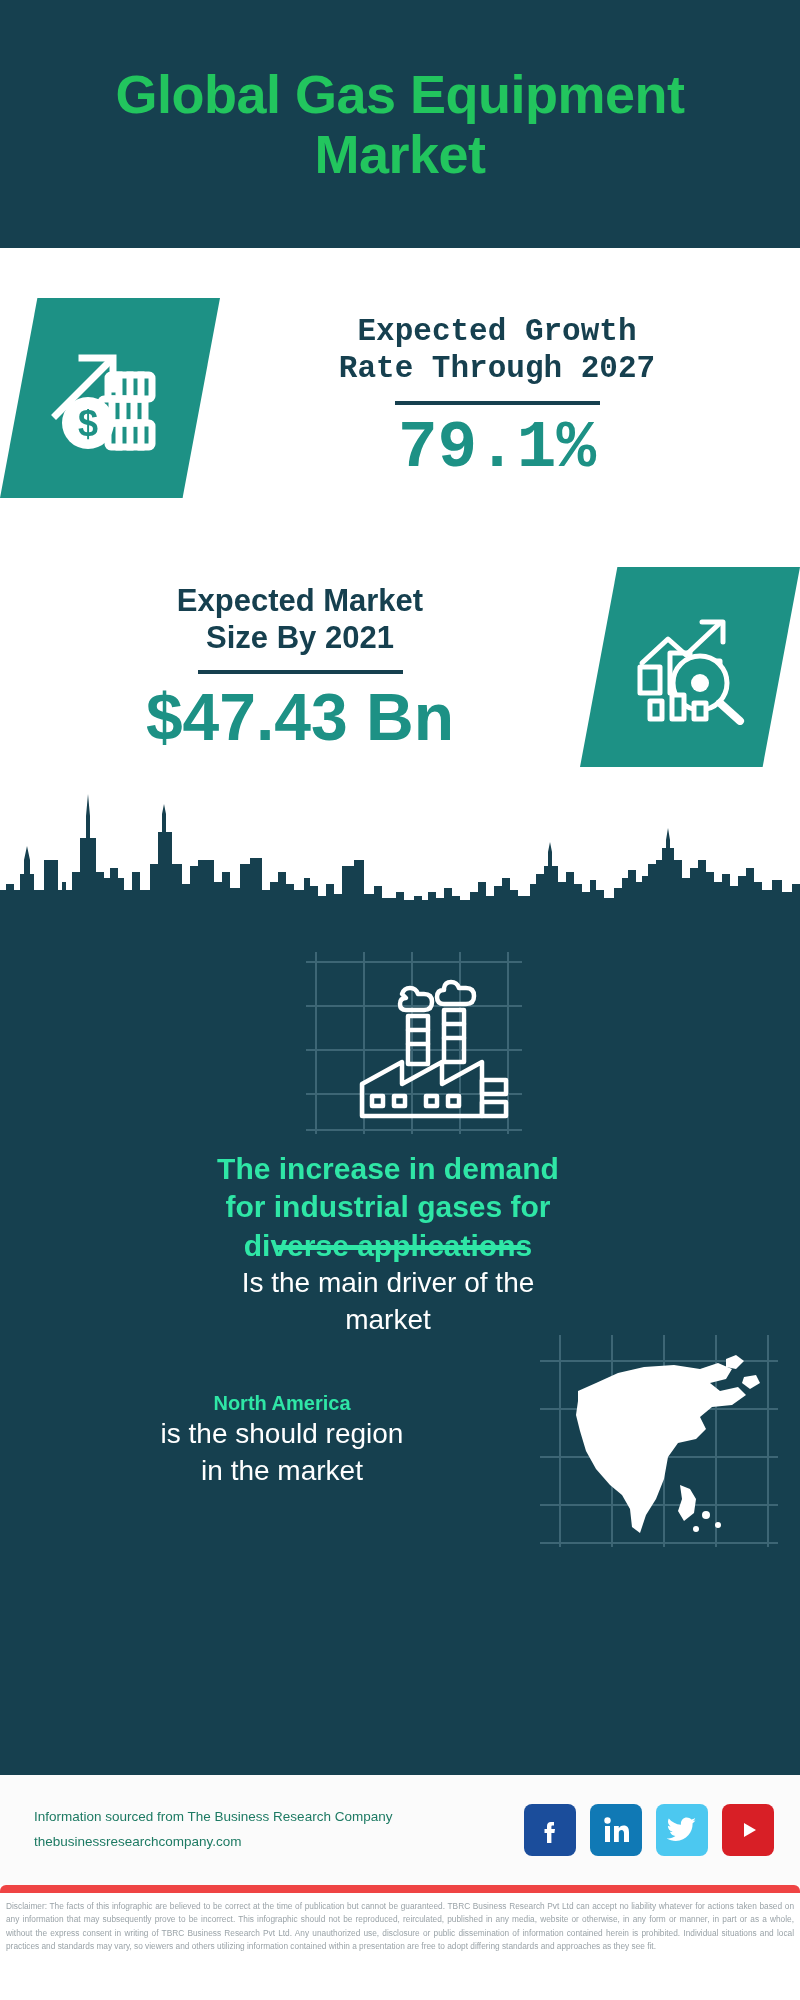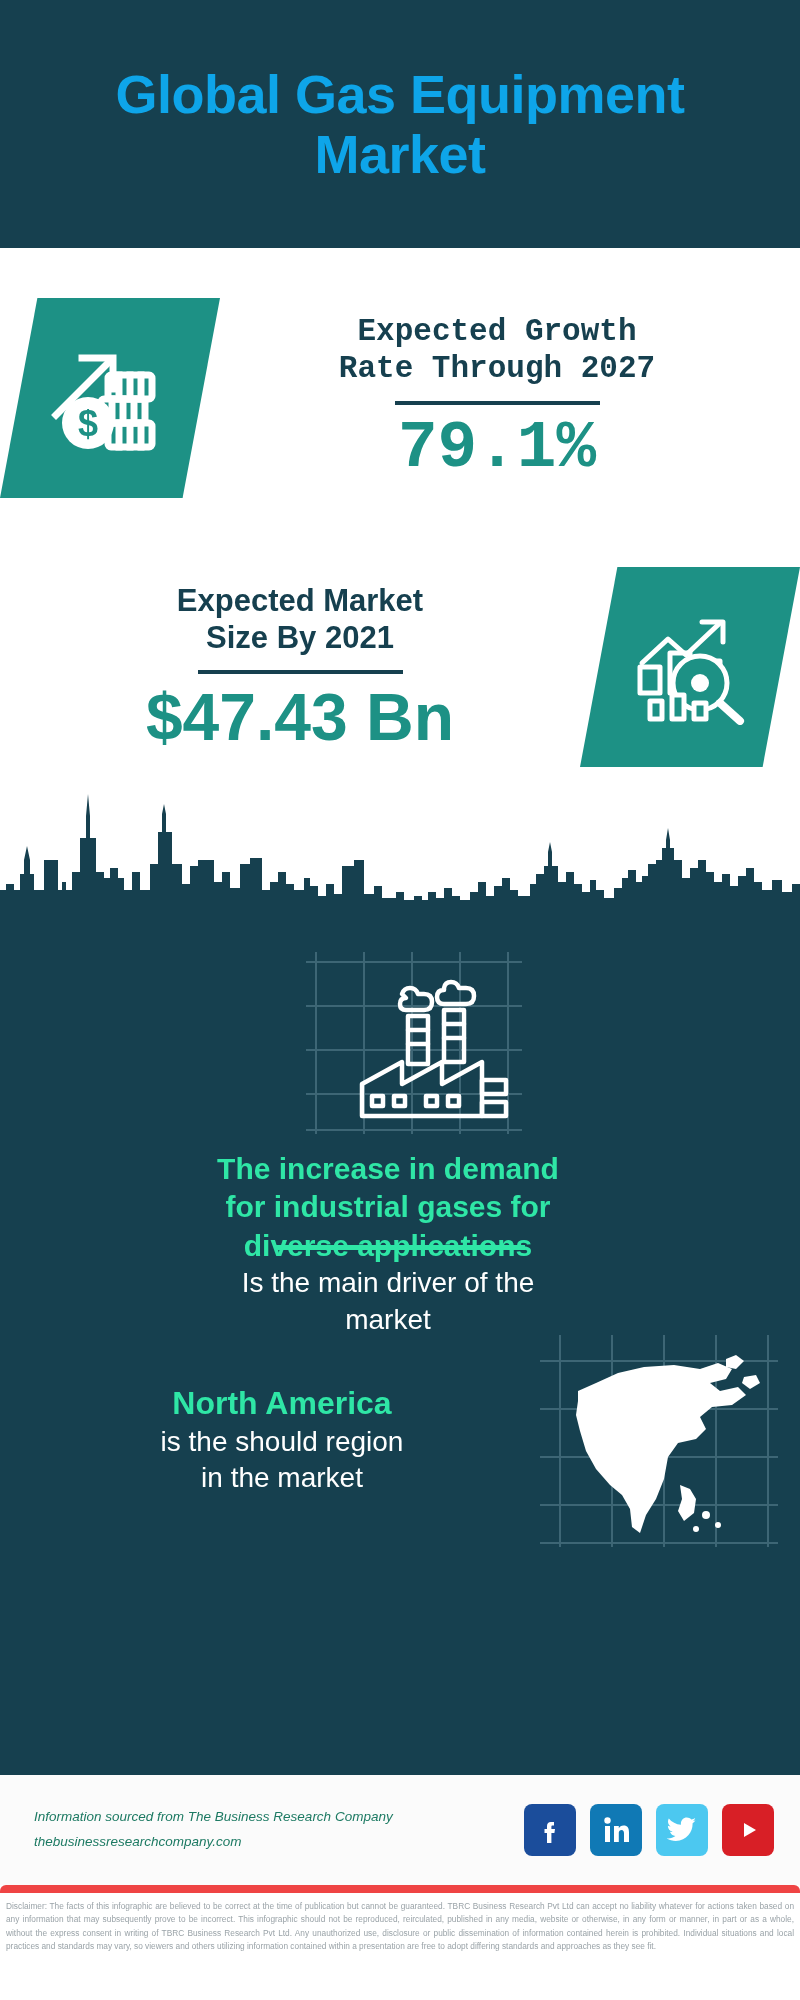--- a/index.html
+++ b/index.html
@@ -11,21 +11,21 @@
   }
   .page { position: relative; width: 800px; height: 2000px; background:#fff; }
 
   
   .header {
     position: absolute; left: 0; top: 0; width: 800px; height: 248px;
     background: #16404f;
     display: flex; align-items: center; justify-content: center;
   }
   .header-title {
-    color: #0ea5e9;
+    color: #22c55e;
     font-size: 54px; font-weight: bold; line-height: 1.12;
     text-align: center; letter-spacing: -0.5px;
     padding: 0 40px;
   }
 
   
   .stat1 {
     position: absolute; left: 0; top: 248px; width: 800px; height: 300px;
     display: flex; align-items: center;
   }
@@ -104,21 +104,21 @@
   }
   .region-text { flex: 1; text-align: center; padding-left: 34px; }
   .region-map { width: 250px; height: 230px; flex: none; margin-right: 20px; position: relative; }
   .region-map svg { position: absolute; left: 0; top: 0; }
 
   
   .footer {
     position: absolute; left: 0; top: 1770px; width: 800px; height: 115px;
     background: #fbfbfb;
     border-top: 5px solid #16404f;
-    display: flex; align-items: center; font-style: italic;
+    display: flex; align-items: center;
   }
   .footer-text {
     margin-left: 34px; flex: 1;
     color: #1d7a63; font-size: 13.5px; line-height: 1.85;
     font-family: "Liberation Sans", sans-serif;
   }
   .socials { display: flex; gap: 14px; margin-right: 26px; }
   .sicon {
     width: 52px; height: 52px; border-radius: 8px;
     display: flex; align-items: center; justify-content: center;
@@ -259,21 +259,21 @@
 diverse applications</div>
         <div class="plain">Is the main driver of the
 market</div>
       </div>
     </div>
 
     <div class="green-rule"></div>
 
     <div class="region">
       <div class="region-text">
-        <div class="hl" style="font-size:32px;">North America</div>
+        <div class="hl" style="font-size:20px;">North America</div>
         <div class="plain">is the should region
 in the market</div>
       </div>
       <div class="region-map">
         <svg width="250" height="230" viewBox="0 0 250 230">
           <g stroke="#3d6675" stroke-width="2">
             <line x1="30" y1="10" x2="30" y2="222"></line>
             <line x1="82" y1="10" x2="82" y2="222"></line>
             <line x1="134" y1="10" x2="134" y2="222"></line>
             <line x1="186" y1="10" x2="186" y2="222"></line>

